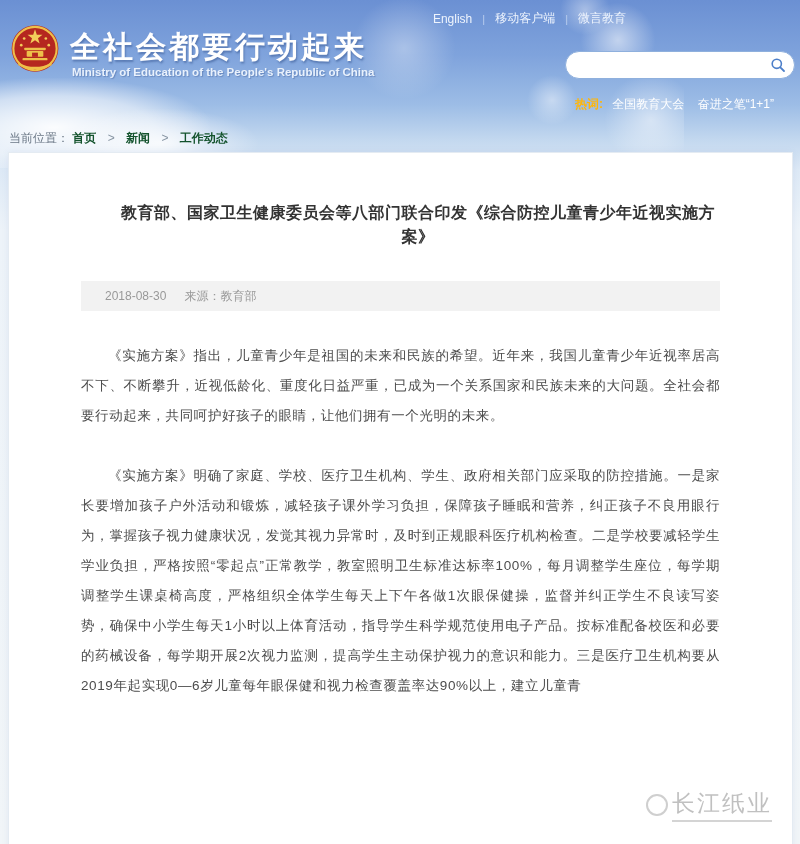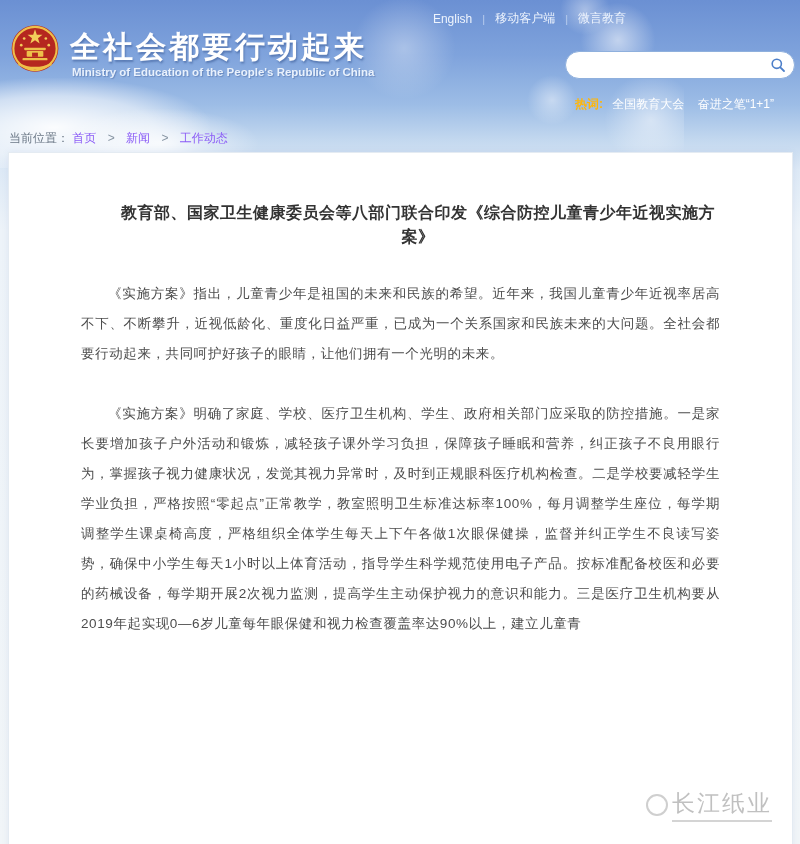--- a/index.html
+++ b/index.html
@@ -40,21 +40,21 @@
     background:#ffffff; border:1px solid #8fb0dd; border-radius:15px; display:flex; align-items:center; }
   .search-input { flex:1; height:24px; border:none; outline:none; background:transparent; padding:0 6px 0 14px; font-size:12px; color:#456; }
   .search-btn { width:26px; height:26px; border:none; background:transparent; cursor:pointer; display:flex; align-items:center; justify-content:center; margin-right:3px; }
 
   .hot-line { position:absolute; left:575px; top:96px; font-size:12px; white-space:nowrap; }
   .hot-label { color:#ffb60a; font-weight:bold; margin-right:6px; }
   .hot-line a { color:#ffffff; text-decoration:none; margin-right:10px; cursor:pointer; }
 
   
   .breadcrumb { position:absolute; top:130px; left:9px; font-size:12px; color:#6b7886; }
-  .breadcrumb a { color:#8b5cf6; text-decoration:none; cursor:pointer; }
+  .breadcrumb a { color:#14532d; text-decoration:none; cursor:pointer;font-weight:bold; }
   .breadcrumb .bc-sep { margin:0 8px; color:#8795a3; }
 
   
   .card { position:absolute; top:152px; left:8px; width:785px; height:760px;
     background:#ffffff; border:1px solid #e4ebf2; box-shadow:0 0 6px rgba(120,150,190,.12); }
   .card-inner { padding:48px 72px 0 72px; }
   .article-title { text-align:center; font-size:16px; font-weight:bold; color:#333333; letter-spacing:.5px; line-height:24px;margin-left:35px; }
   .meta-bar { margin-top:32px; background:#f2f2f2; height:30px; line-height:30px; padding-left:24px;
     font-size:12px; color:#999999; display:flex; gap:18px; }
   .article-body p { margin-top:30px; font-size:13.5px; line-height:30px; color:#4c4c4c;
@@ -123,20 +123,24 @@
   <a>首页</a>
   <span class="bc-sep">&gt;</span>
   <a>新闻</a>
   <span class="bc-sep">&gt;</span>
   <a>工作动态</a>
 </div>
 
 <div class="card">
   <div class="card-inner">
     <h1 class="article-title">教育部、国家卫生健康委员会等八部门联合印发《综合防控儿童青少年近视实施方案》</h1>
+    <div class="meta-bar">
+      <span>2018-08-30</span>
+      <span>来源：教育部</span>
+    </div>
     <div class="article-body">
       <p>《实施方案》指出，儿童青少年是祖国的未来和民族的希望。近年来，我国儿童青少年近视率居高不下、不断攀升，近视低龄化、重度化日益严重，已成为一个关系国家和民族未来的大问题。全社会都要行动起来，共同呵护好孩子的眼睛，让他们拥有一个光明的未来。</p>
       <p>《实施方案》明确了家庭、学校、医疗卫生机构、学生、政府相关部门应采取的防控措施。一是家长要增加孩子户外活动和锻炼，减轻孩子课外学习负担，保障孩子睡眠和营养，纠正孩子不良用眼行为，掌握孩子视力健康状况，发觉其视力异常时，及时到正规眼科医疗机构检查。二是学校要减轻学生学业负担，严格按照“零起点”正常教学，教室照明卫生标准达标率100%，每月调整学生座位，每学期调整学生课桌椅高度，严格组织全体学生每天上下午各做1次眼保健操，监督并纠正学生不良读写姿势，确保中小学生每天1小时以上体育活动，指导学生科学规范使用电子产品。按标准配备校医和必要的药械设备，每学期开展2次视力监测，提高学生主动保护视力的意识和能力。三是医疗卫生机构要从2019年起实现0—6岁儿童每年眼保健和视力检查覆盖率达90%以上，建立儿童青</p>
     </div>
   </div>
 </div>
 
 <div class="watermark">
   <span class="wm-circle"></span>
   <span class="wm-text">长江纸业</span>

